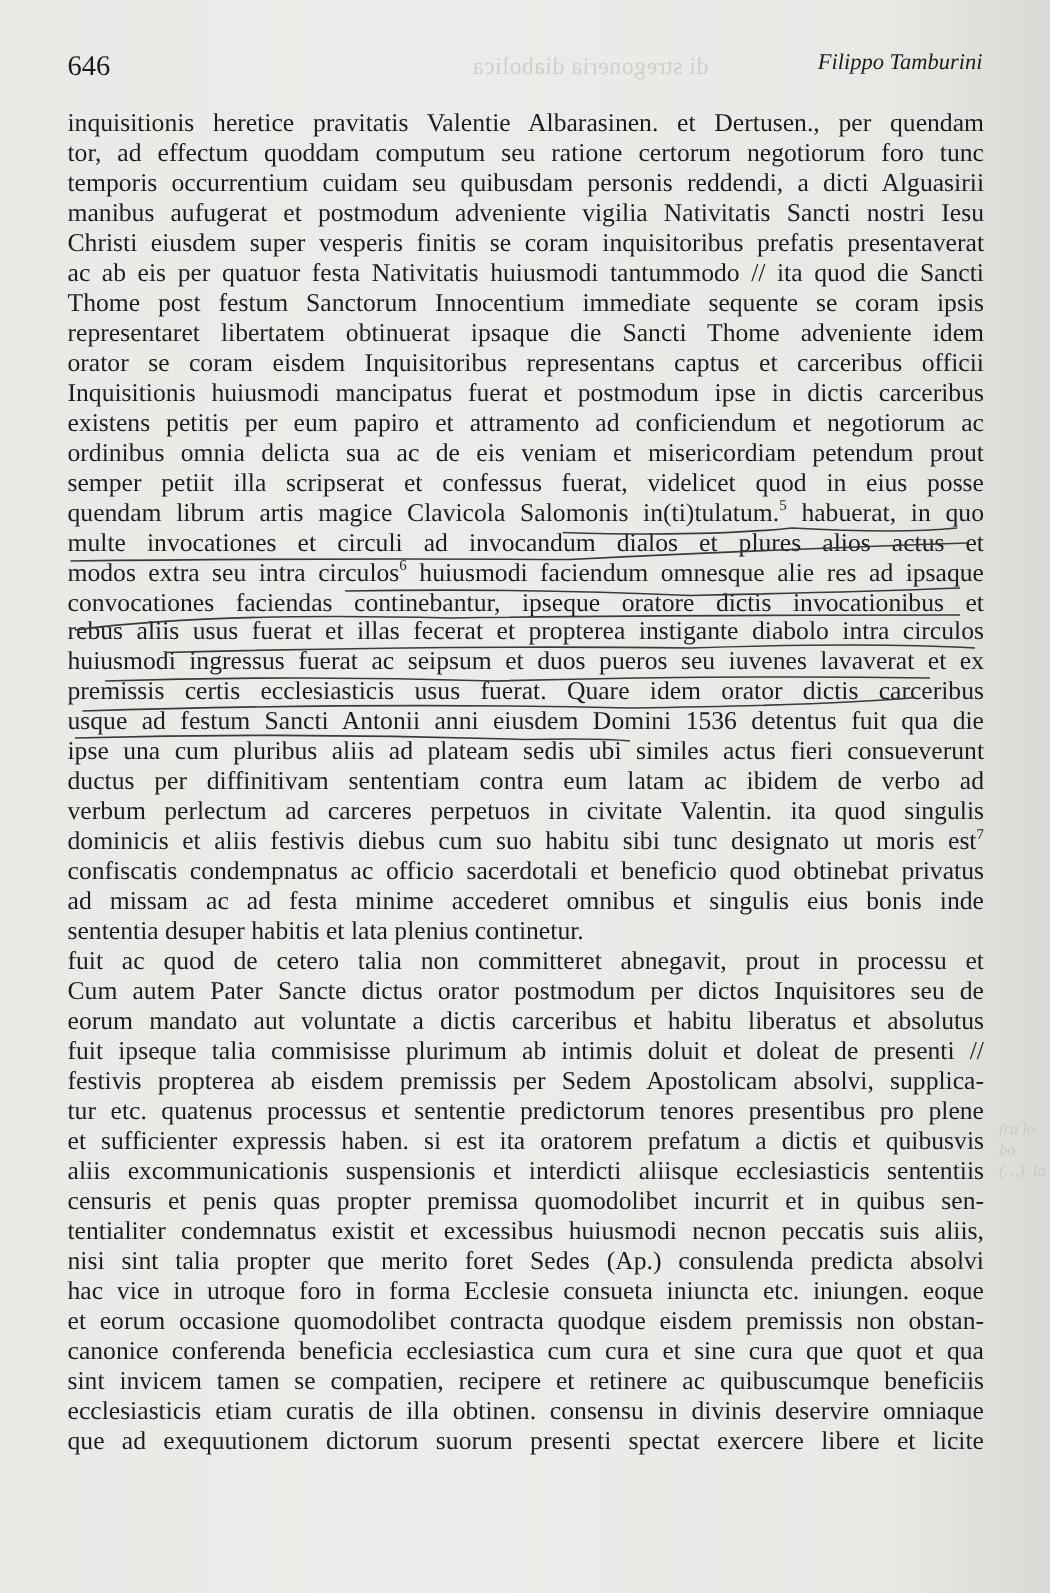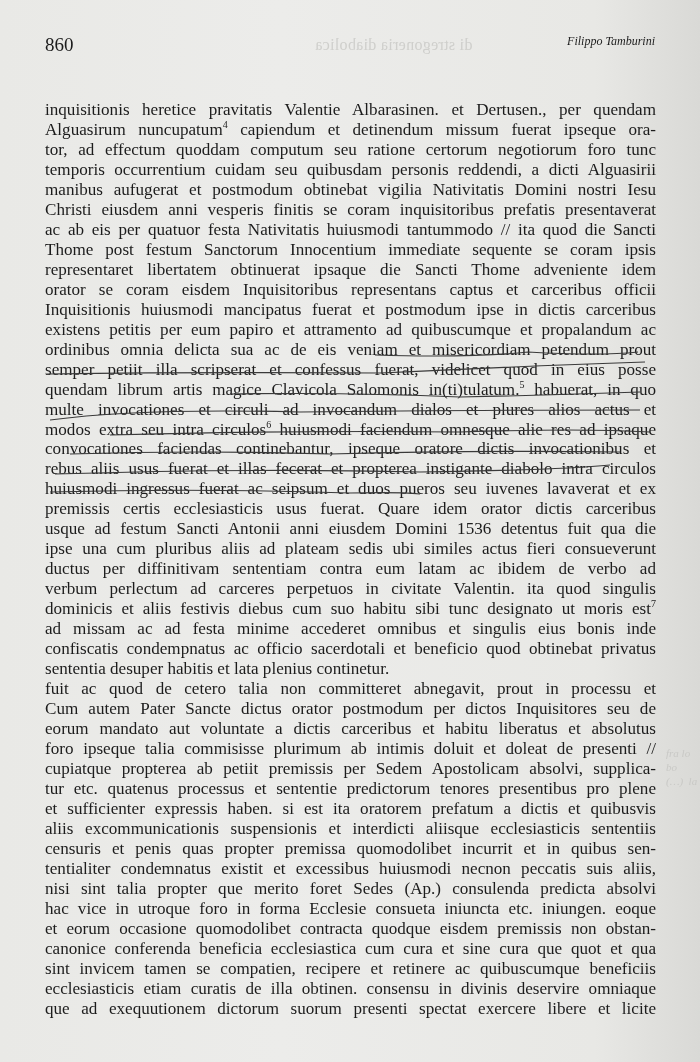--- a/index.html
+++ b/index.html
@@ -14,81 +14,80 @@
     position: absolute; top: 34px; left: 45px; right: 45px; height: 24px;
   }
   .page-number {
     position: absolute; left: 0; top: 0; font-size: 19px;
   }
   .bleed-title {
     position: absolute; left: 270px; top: 2px; font-size: 16px;
     color: #cfcfcc; transform: scaleX(-1); letter-spacing: 0.3px;
   }
   .running-author {
-    position: absolute; right: 0; top: 0; font-size: 12px; font-style: italic;
+    position: absolute; right: 0; top: 0; font-size: 15px; font-style: italic;
   }
   .body-text {
-    position: absolute; top: 100px; left: 45px; width: 611px;
+    position: absolute; top: 72px; left: 45px; width: 611px;
     font-size: 17.1px; line-height: 19.97px;
   }
   .line {
     display: block; white-space: nowrap; text-align: justify;
     text-align-last: justify; height: 19.97px;
   }
   .line.last { text-align-last: left; }
   sup.fn { font-size: 10px; vertical-align: 7px; line-height: 0; }
   .margin-note {
     position: absolute; left: 666px; top: 746px; width: 34px;
     color: #c9c9c6; font-size: 11px; line-height: 14px; font-style: italic;
   }
 </style>
 </head>
 <body>
 
 <div class="page-header">
-  <span class="page-number">860</span>
+  <span class="page-number">646</span>
   <span class="bleed-title">di stregoneria diabolica</span>
   <span class="running-author">Filippo Tamburini</span>
 </div>
 
 <div class="body-text" id="body-text">
     <span class="line">inquisitionis heretice pravitatis Valentie Albarasinen. et Dertusen., per quendam</span>
-    <span class="line"><span>Alguasirum nuncupatum</span><sup class="fn">4</sup><span> capiendum et detinendum missum fuerat ipseque ora-</span></span>
     <span class="line">tor, ad effectum quoddam computum seu ratione certorum negotiorum foro tunc</span>
     <span class="line">temporis occurrentium cuidam seu quibusdam personis reddendi, a dicti Alguasirii</span>
-    <span class="line">manibus aufugerat et postmodum obtinebat vigilia Nativitatis Domini nostri Iesu</span>
-    <span class="line">Christi eiusdem anni vesperis finitis se coram inquisitoribus prefatis presentaverat</span>
+    <span class="line">manibus aufugerat et postmodum adveniente vigilia Nativitatis Sancti nostri Iesu</span>
+    <span class="line">Christi eiusdem super vesperis finitis se coram inquisitoribus prefatis presentaverat</span>
     <span class="line">ac ab eis per quatuor festa Nativitatis huiusmodi tantummodo // ita quod die Sancti</span>
     <span class="line">Thome post festum Sanctorum Innocentium immediate sequente se coram ipsis</span>
     <span class="line">representaret libertatem obtinuerat ipsaque die Sancti Thome adveniente idem</span>
     <span class="line">orator se coram eisdem Inquisitoribus representans captus et carceribus officii</span>
     <span class="line">Inquisitionis huiusmodi mancipatus fuerat et postmodum ipse in dictis carceribus</span>
-    <span class="line">existens petitis per eum papiro et attramento ad quibuscumque et propalandum ac</span>
+    <span class="line">existens petitis per eum papiro et attramento ad conficiendum et negotiorum ac</span>
     <span class="line">ordinibus omnia delicta sua ac de eis veniam et misericordiam petendum prout</span>
     <span class="line">semper petiit illa scripserat et confessus fuerat, videlicet quod in eius posse</span>
     <span class="line"><span>quendam librum artis magice Clavicola Salomonis in(ti)tulatum.</span><sup class="fn">5</sup><span> habuerat, in quo</span></span>
     <span class="line">multe invocationes et circuli ad invocandum dialos et plures alios actus et</span>
     <span class="line"><span>modos extra seu intra circulos</span><sup class="fn">6</sup><span> huiusmodi faciendum omnesque alie res ad ipsaque</span></span>
     <span class="line">convocationes faciendas continebantur, ipseque oratore dictis invocationibus et</span>
     <span class="line">rebus aliis usus fuerat et illas fecerat et propterea instigante diabolo intra circulos</span>
     <span class="line">huiusmodi ingressus fuerat ac seipsum et duos pueros seu iuvenes lavaverat et ex</span>
     <span class="line">premissis certis ecclesiasticis usus fuerat. Quare idem orator dictis carceribus</span>
     <span class="line">usque ad festum Sancti Antonii anni eiusdem Domini 1536 detentus fuit qua die</span>
     <span class="line">ipse una cum pluribus aliis ad plateam sedis ubi similes actus fieri consueverunt</span>
     <span class="line">ductus per diffinitivam sententiam contra eum latam ac ibidem de verbo ad</span>
     <span class="line">verbum perlectum ad carceres perpetuos in civitate Valentin. ita quod singulis</span>
     <span class="line"><span>dominicis et aliis festivis diebus cum suo habitu sibi tunc designato ut moris est</span><sup class="fn">7</sup><span></span></span>
+    <span class="line">confiscatis condempnatus ac officio sacerdotali et beneficio quod obtinebat privatus</span>
     <span class="line">ad missam ac ad festa minime accederet omnibus et singulis eius bonis inde</span>
-    <span class="line">confiscatis condempnatus ac officio sacerdotali et beneficio quod obtinebat privatus</span>
     <span class="line last">sententia desuper habitis et lata plenius continetur.</span>
     <span class="line">fuit ac quod de cetero talia non committeret abnegavit, prout in processu et</span>
     <span class="line">Cum autem Pater Sancte dictus orator postmodum per dictos Inquisitores seu de</span>
     <span class="line">eorum mandato aut voluntate a dictis carceribus et habitu liberatus et absolutus</span>
-    <span class="line">foro ipseque talia commisisse plurimum ab intimis doluit et doleat de presenti //</span>
-    <span class="line">cupiatque propterea ab petiit premissis per Sedem Apostolicam absolvi, supplica-</span>
+    <span class="line">fuit ipseque talia commisisse plurimum ab intimis doluit et doleat de presenti //</span>
+    <span class="line">festivis propterea ab eisdem premissis per Sedem Apostolicam absolvi, supplica-</span>
     <span class="line">tur etc. quatenus processus et sententie predictorum tenores presentibus pro plene</span>
     <span class="line">et sufficienter expressis haben. si est ita oratorem prefatum a dictis et quibusvis</span>
     <span class="line">aliis excommunicationis suspensionis et interdicti aliisque ecclesiasticis sententiis</span>
     <span class="line">censuris et penis quas propter premissa quomodolibet incurrit et in quibus sen-</span>
     <span class="line">tentialiter condemnatus existit et excessibus huiusmodi necnon peccatis suis aliis,</span>
     <span class="line">nisi sint talia propter que merito foret Sedes (Ap.) consulenda predicta absolvi</span>
     <span class="line">hac vice in utroque foro in forma Ecclesie consueta iniuncta etc. iniungen. eoque</span>
     <span class="line">et eorum occasione quomodolibet contracta quodque eisdem premissis non obstan-</span>
     <span class="line">canonice conferenda beneficia ecclesiastica cum cura et sine cura que quot et qua</span>
     <span class="line">sint invicem tamen se compatien, recipere et retinere ac quibuscumque beneficiis</span>

